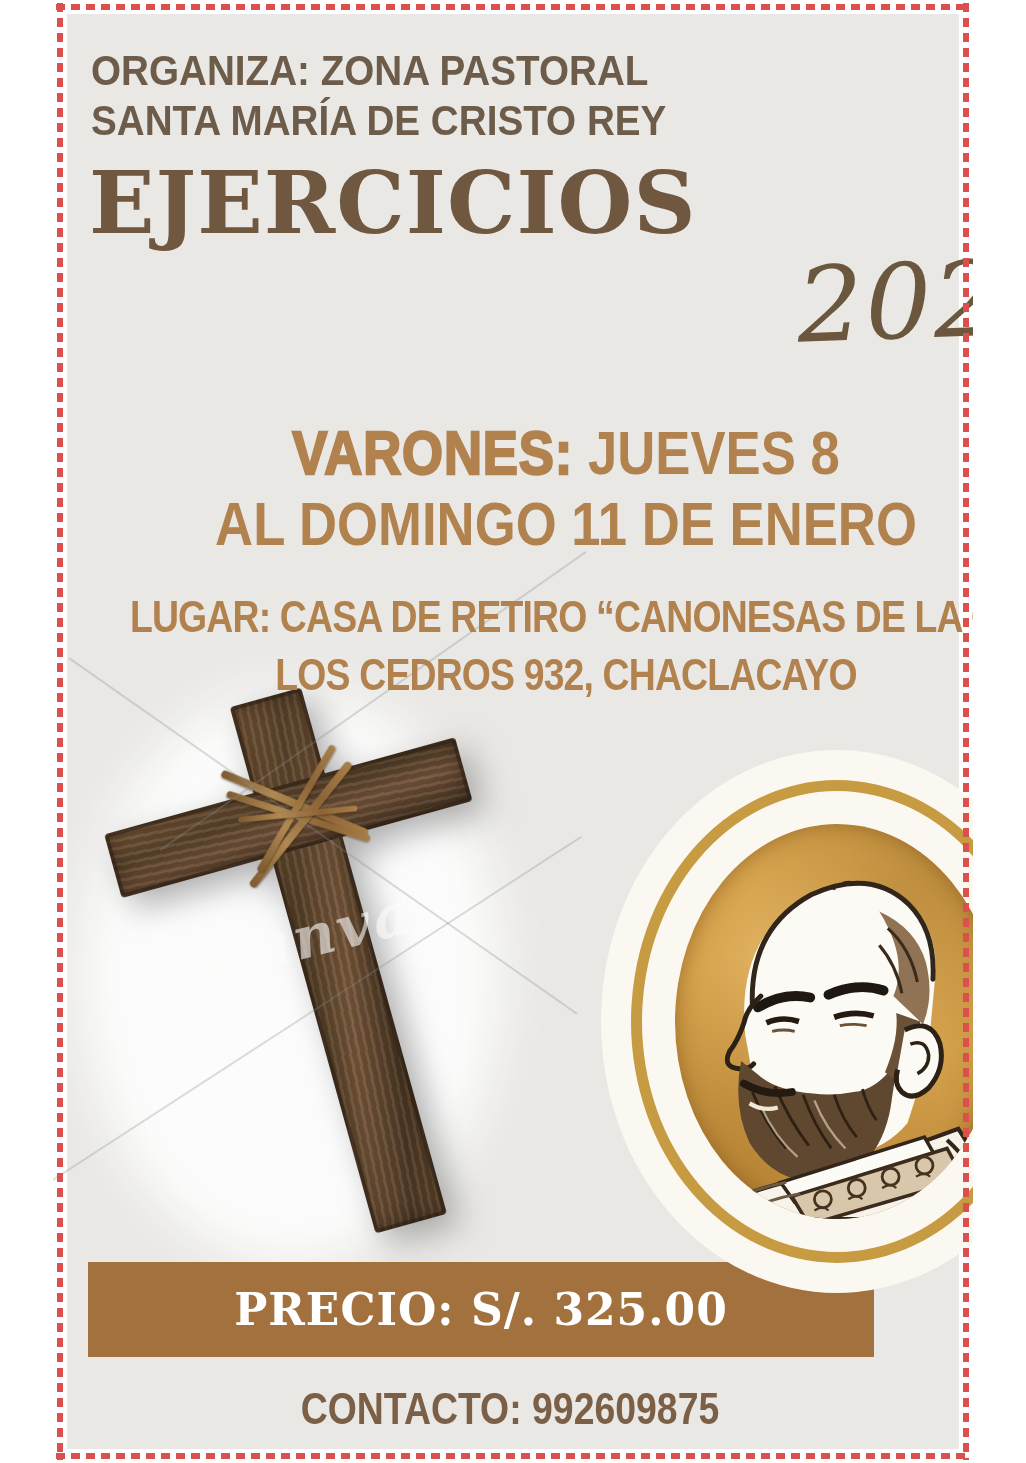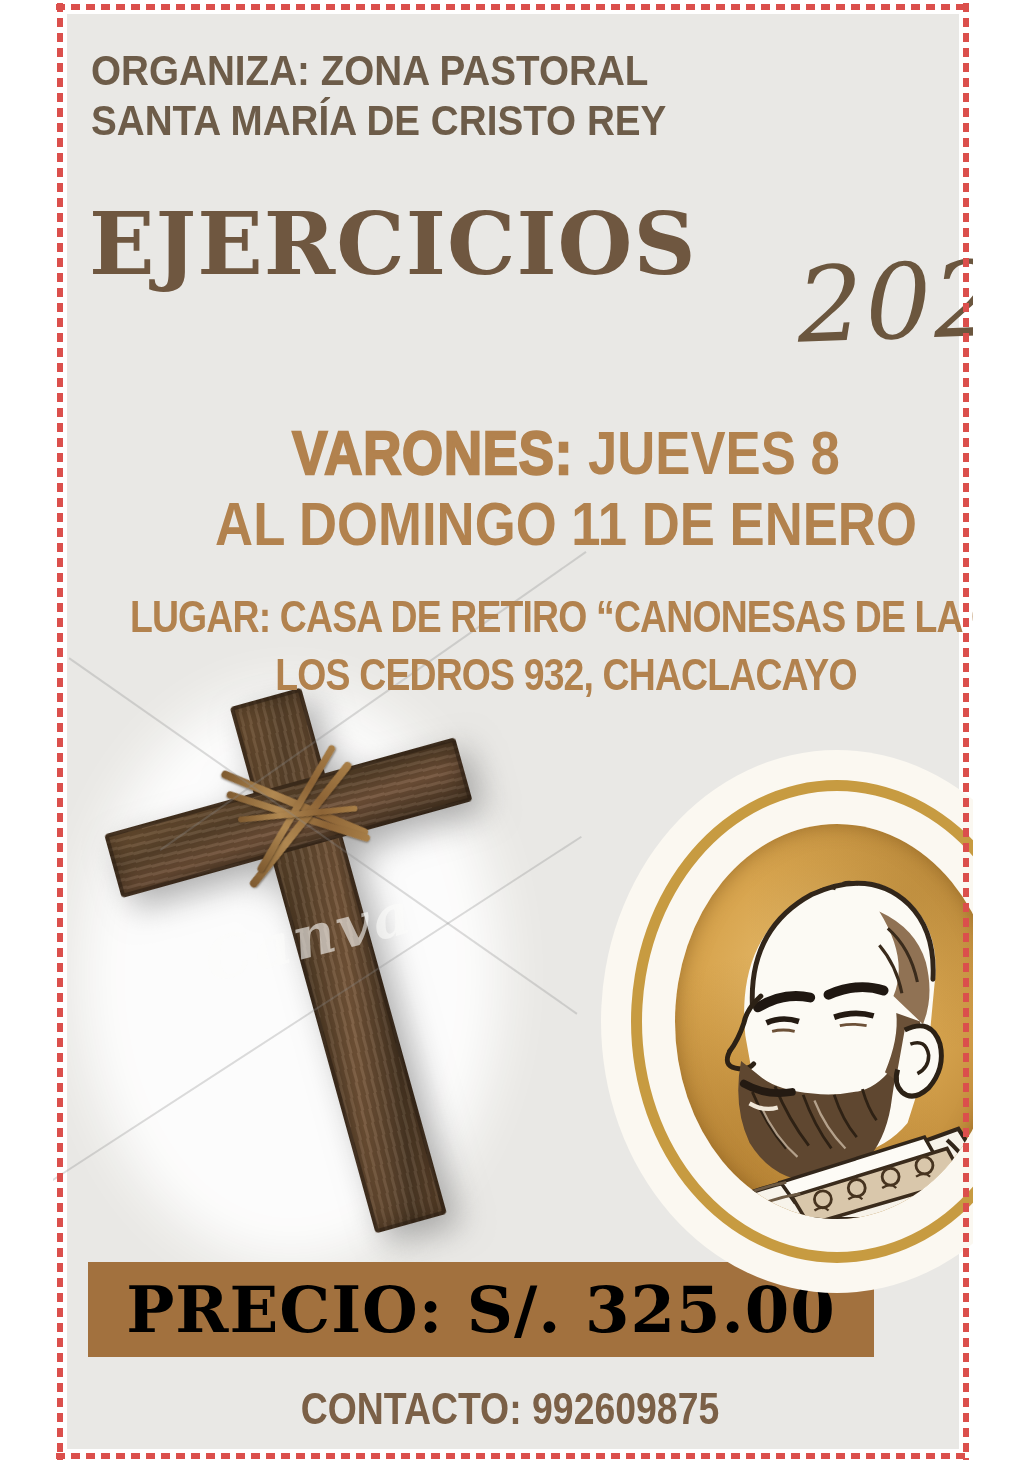--- a/index.html
+++ b/index.html
@@ -25,21 +25,21 @@
   
   .organizer {
     position:absolute; left:38px; top:46px; z-index:2;
     font-size:42px; font-weight:700; color:#6d5c49; line-height:1.18;
     letter-spacing:0px; transform:scaleX(.92); transform-origin:left top; white-space:nowrap;
   }
   
   .title {
     position:absolute; left:36px; top:148px; z-index:2;
     font-family:"DejaVu Serif", serif; font-weight:700;
-    font-size:86px; line-height:110px; color:#6f5740; letter-spacing:1px; white-space:nowrap;margin-top:41px;
+    font-size:86px; line-height:110px; color:#6f5740; letter-spacing:1px; white-space:nowrap;
   }
   .title div { margin:0; }
   .year {
     position:absolute; left:744px; top:240px; z-index:2;
     font-family:"DejaVu Serif", serif; font-style:italic; font-weight:400;
     font-size:104px; color:#6b563e; transform:rotate(-2deg); letter-spacing:2px;
   }
 
   
   .schedule {
@@ -119,22 +119,22 @@
     box-shadow: inset 0 0 20px rgba(110,70,15,.5);
   }
   .med-disc svg { width:100%; height:100%; display:block; }
 
   
   .banner {
     position:absolute; left:35px; top:1262px; width:786px; height:95px; z-index:3;
     background:#a2713e; display:flex; align-items:center; justify-content:center;
   }
   .banner span {
-    font-family:"DejaVu Serif", serif; font-weight:700; font-size:64px;
-    color:#000000; letter-spacing:1px; white-space:nowrap;
+    font-family:"DejaVu Serif", serif; font-weight:700; font-size:44px;
+    color:#ffffff; letter-spacing:1px; white-space:nowrap;
   }
   .contact {
     position:absolute; left:0; top:1384px; width:914px; z-index:3;
     text-align:center; font-weight:700; font-size:44px; color:#7b6047;
     transform:scaleX(.85); transform-origin:center top; white-space:nowrap;
   }
 </style>
 </head>
 <body>
 

